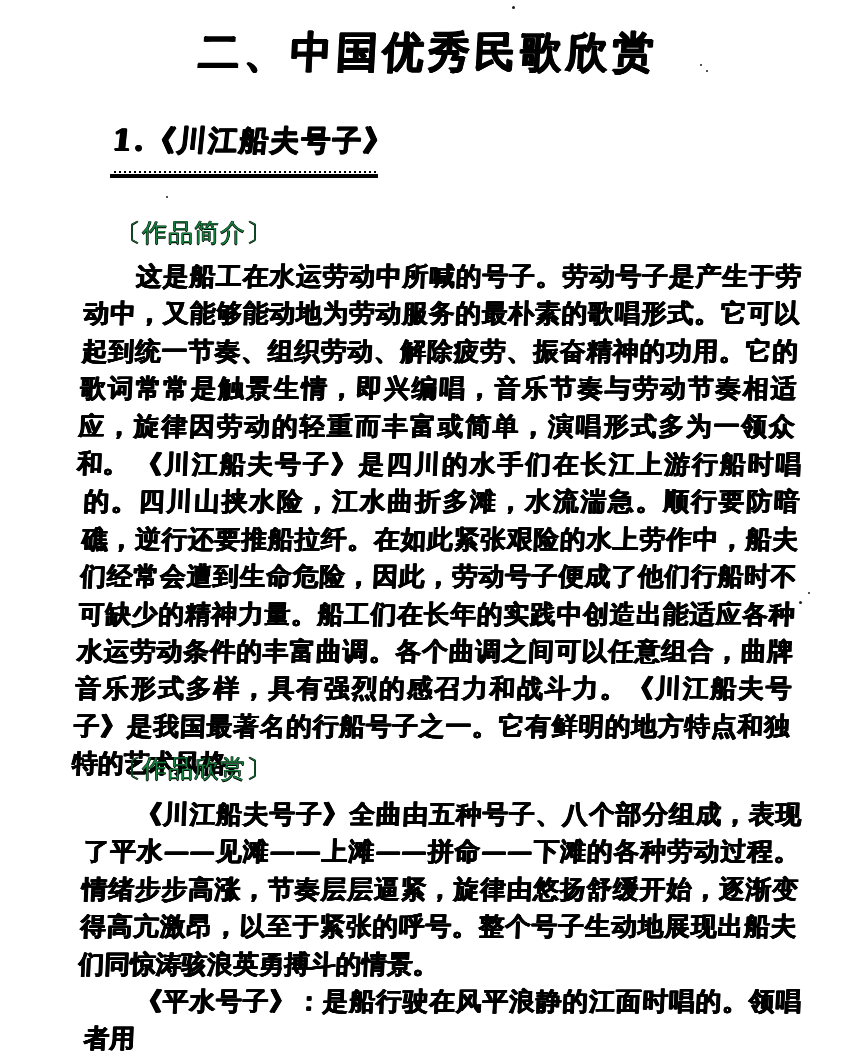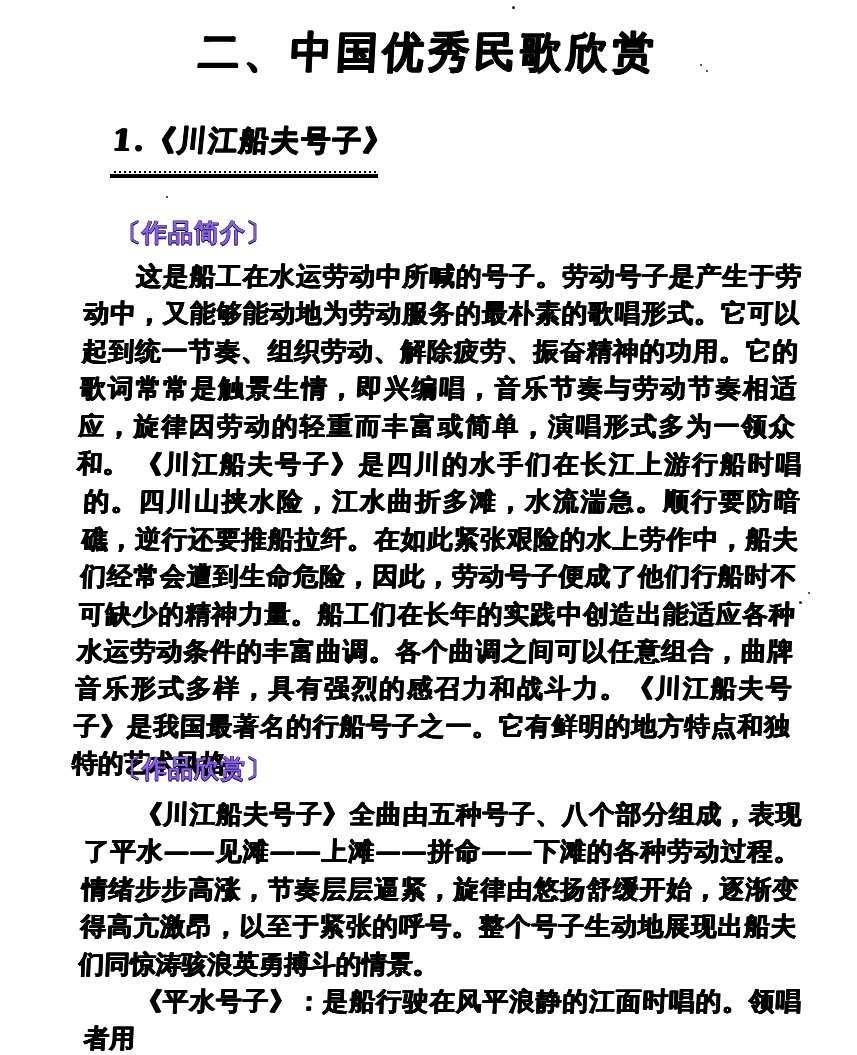--- a/index.html
+++ b/index.html
@@ -95,23 +95,23 @@
     right: 2px;
     height: 2px;
     background: repeating-linear-gradient(to right, #000 0 2px, transparent 2px 5px);
   }
 
   
   .sec-head {
     position: absolute;
     font-family: "DejaVu Sans", "Liberation Sans", sans-serif;
     font-size: 25px;
-    font-weight: 700;
+    font-weight: 400;
     letter-spacing: 1px;
-    color: #8b5cf6;
+    color: #15803d;
     white-space: nowrap;
     text-shadow:
        0.6px 0 0 #000,
       -0.5px 0 0 #000,
        0 0.5px 0 #000;
   }
   .sec-head.intro  { left: 116px; top: 216px; }
   .sec-head.appr   { left: 116px; top: 752px; }
 
   

